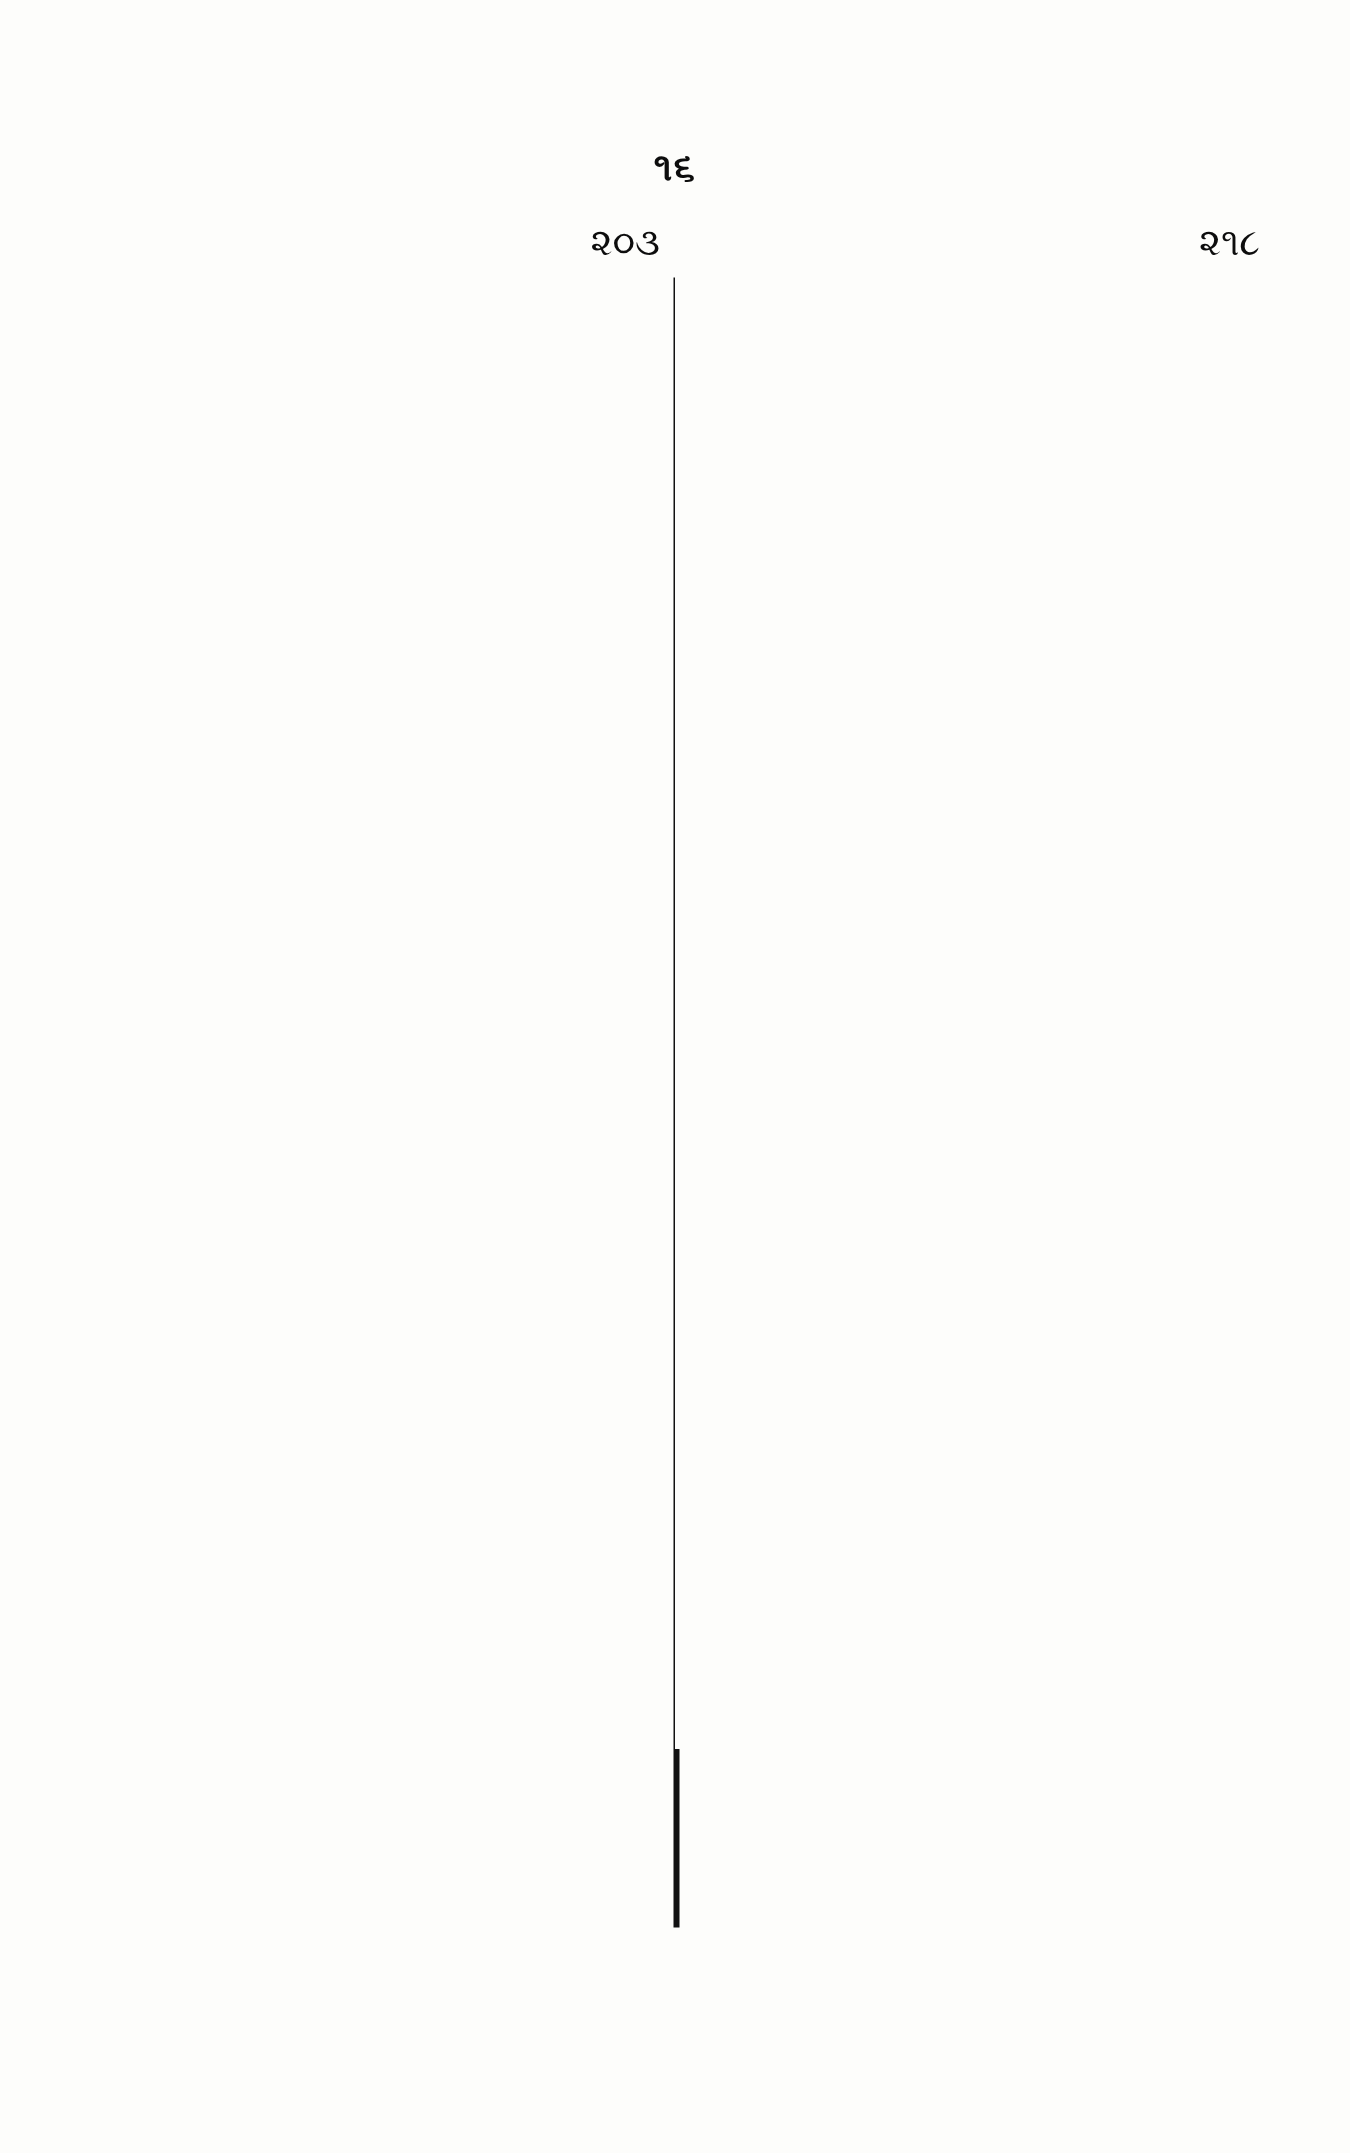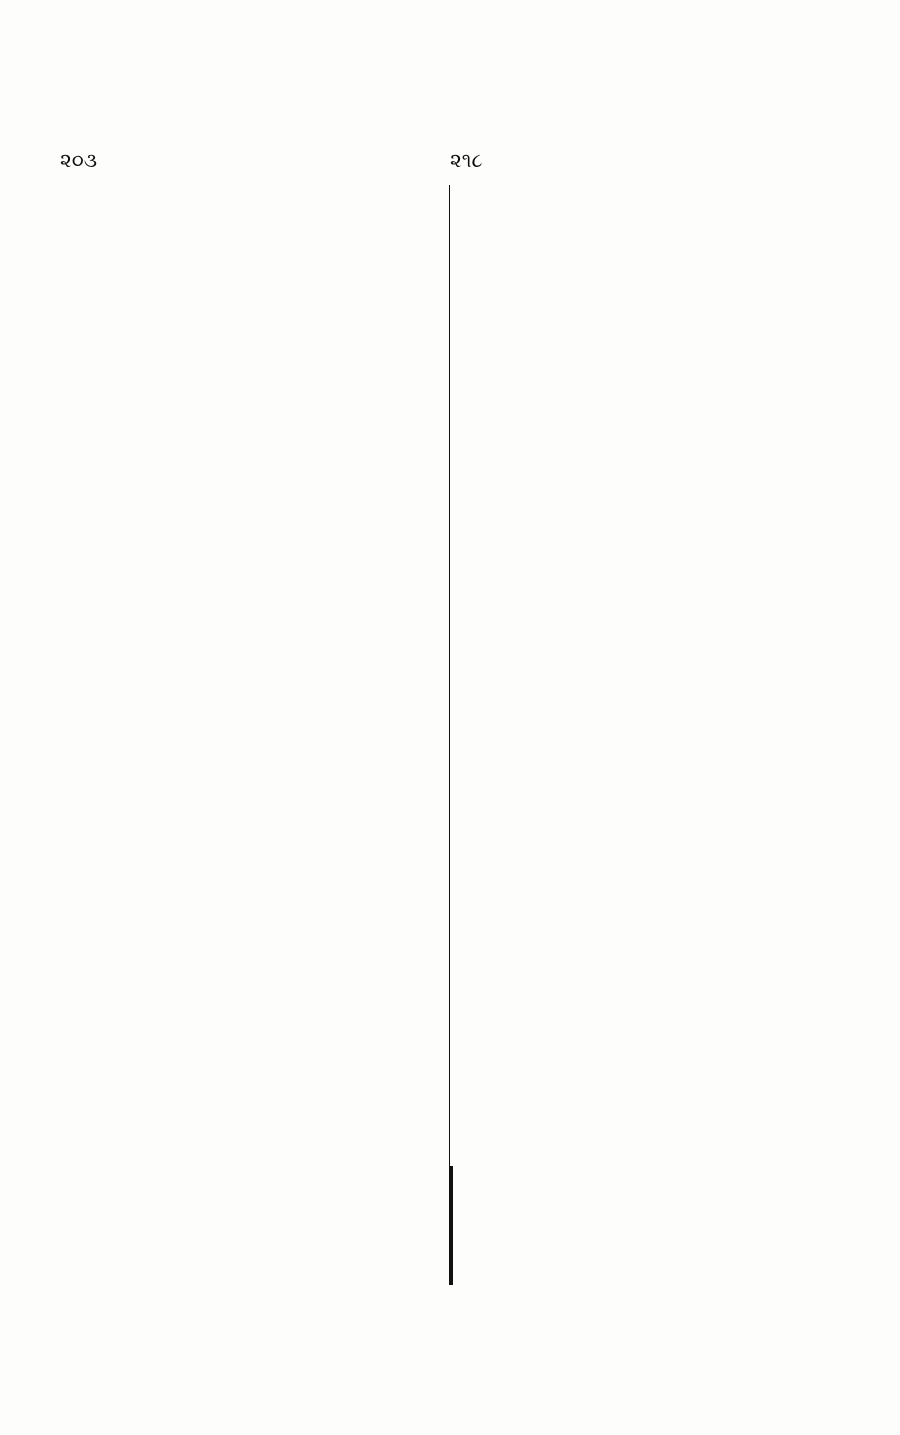--- a/index.html
+++ b/index.html
@@ -70,40 +70,42 @@
     width: 34px;
     flex: 0 0 34px;
     font-size: 22px;
   }
   .row .label {
     flex: 1 1 auto;
     overflow: visible;
   }
   .row .page {
     flex: 0 0 60px;
-    font-size: 20px;
+    text-align: right;
+    font-size: 25px;
   }
   
   .i1 { padding-left: 26px; }
   .i2 { padding-left: 56px; }
   .i3 { padding-left: 86px; }
   .i4 { padding-left: 120px; }
 
   
   .spread { letter-spacing: 0.5px; word-spacing: 10px; }
   .gap-m { height: 34px; }
   .gap-l { height: 78px; }
 
   .tight { margin-bottom: 10px; }
 </style>
 </head>
 <body>
 
 <div class="page">
 
+  <div class="folio">૧૬</div>
 
   <div class="divider"></div>
 
   <div class="col col-left">
     <div class="col-head">પૃષ્ઠ</div>
 
     <div class="row">
       <span class="num-prefix">૭.</span>
       <span class="label spread">પરમાણુની   વ્યાખ્યા</span>
       <span class="page"></span>

